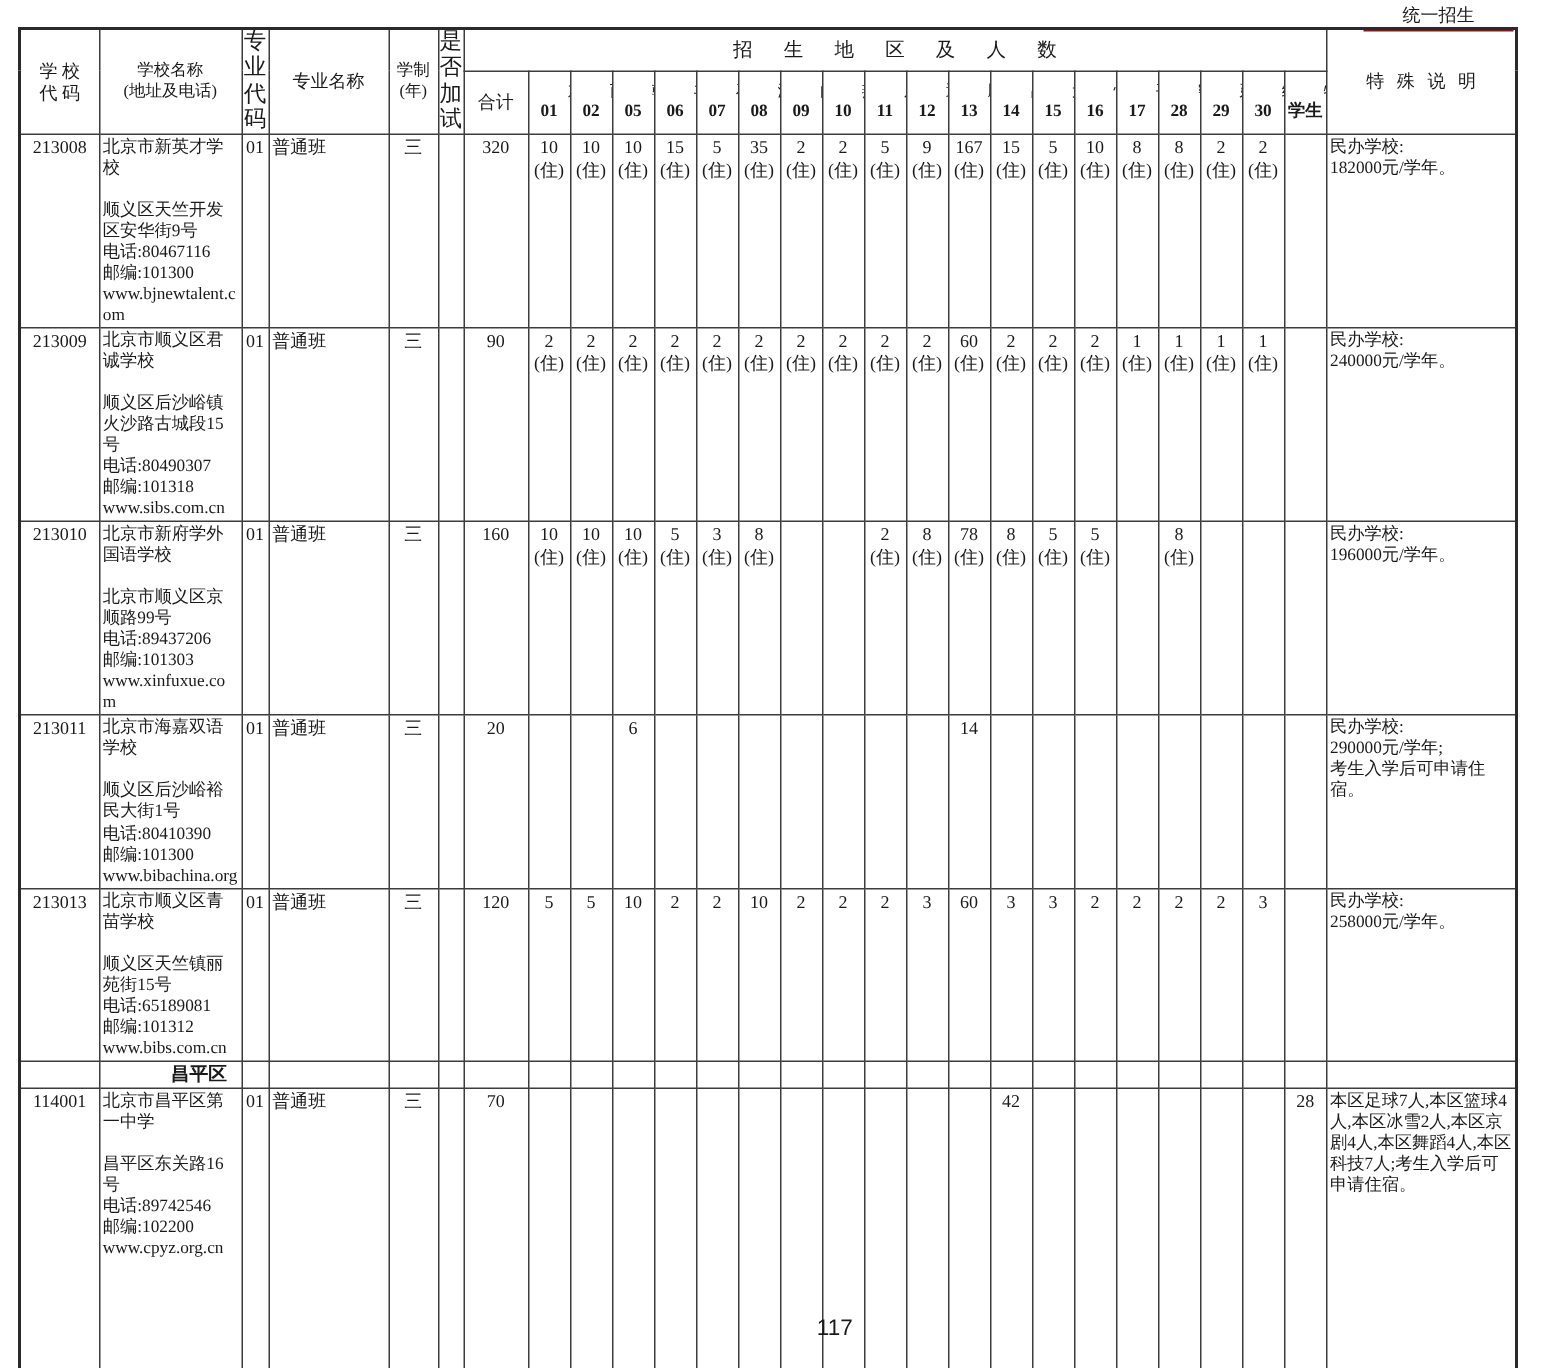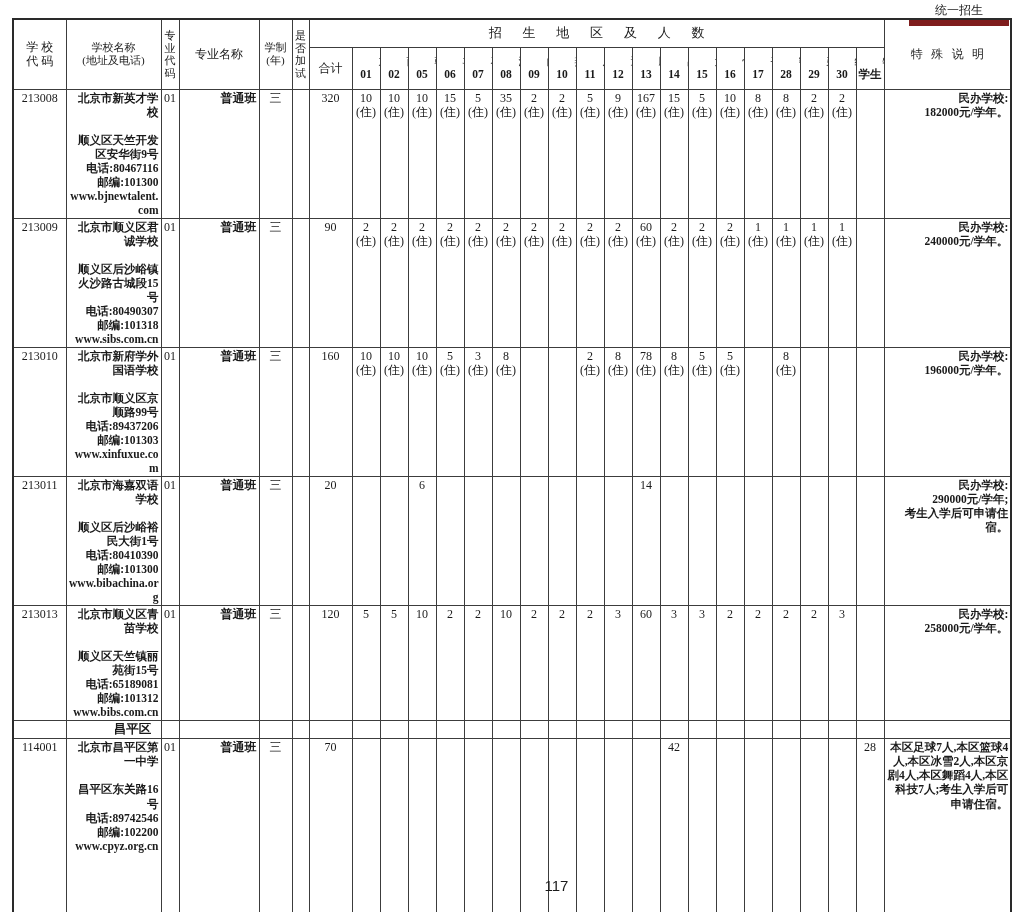--- a/index.html
+++ b/index.html
@@ -1,31 +1,31 @@
 <!DOCTYPE html>
 <html><head>
 <meta charset="utf-8">
 <style>
   html,body{margin:0;padding:0;background:#fff;}
   body{width:1033px;height:912px;position:relative;
        font-family:"Liberation Serif","DejaVu Serif",serif;color:#1a1a1a;}
   .topright{position:absolute;top:2px;right:24px;font-size:12px;
-            padding:0 26px 1px 26px;border-bottom:6px solid #7f1d1d;text-align:center;}
+            padding:0 26px 1px 26px;border-bottom:1px solid #7f1d1d;text-align:center;}
   table{border-collapse:collapse;table-layout:fixed;
         position:absolute;left:12px;top:18px;width:998px;
         border:2px solid #2a2a2a;}
   th,td{border:1px solid #3c3c3c;padding:1px 2px;vertical-align:top;
         text-align:center;font-size:12px;line-height:1.22;overflow:hidden;
         font-weight:normal;word-break:break-all;}
   thead th{vertical-align:middle;}
   .pre{white-space:pre-line;}
-  .left{text-align:right;font-weight:bold;}
+  .left{text-align:left;}
   .sp-wide{letter-spacing:1.6em;text-indent:1.6em;font-size:13px;}
   .sp-mid{letter-spacing:0.7em;text-indent:0.7em;}
-  .vhead{font-size:11px;line-height:1.15;padding:0;}
+  .vhead{font-size:15px;line-height:1.15;padding:0;}
   .small{font-size:11px;margin-top:32px;}
   .h2name{font-size:10.5px;white-space:nowrap;line-height:1.25;padding-left:24px;}
   .h2code{font-weight:bold;font-size:11.5px;line-height:1.2;}
   .schoolcell{font-size:11.5px;}
   .notecell{font-size:11.5px;}
   .sectionlabel{font-weight:bold;font-size:12.5px;text-align:center;padding-left:40px;}
   .pageno{position:absolute;top:877px;left:0;width:100%;
           text-align:center;font-size:15px;
           font-family:"Liberation Sans","DejaVu Sans",sans-serif;padding-left:40px;}
 </style>

